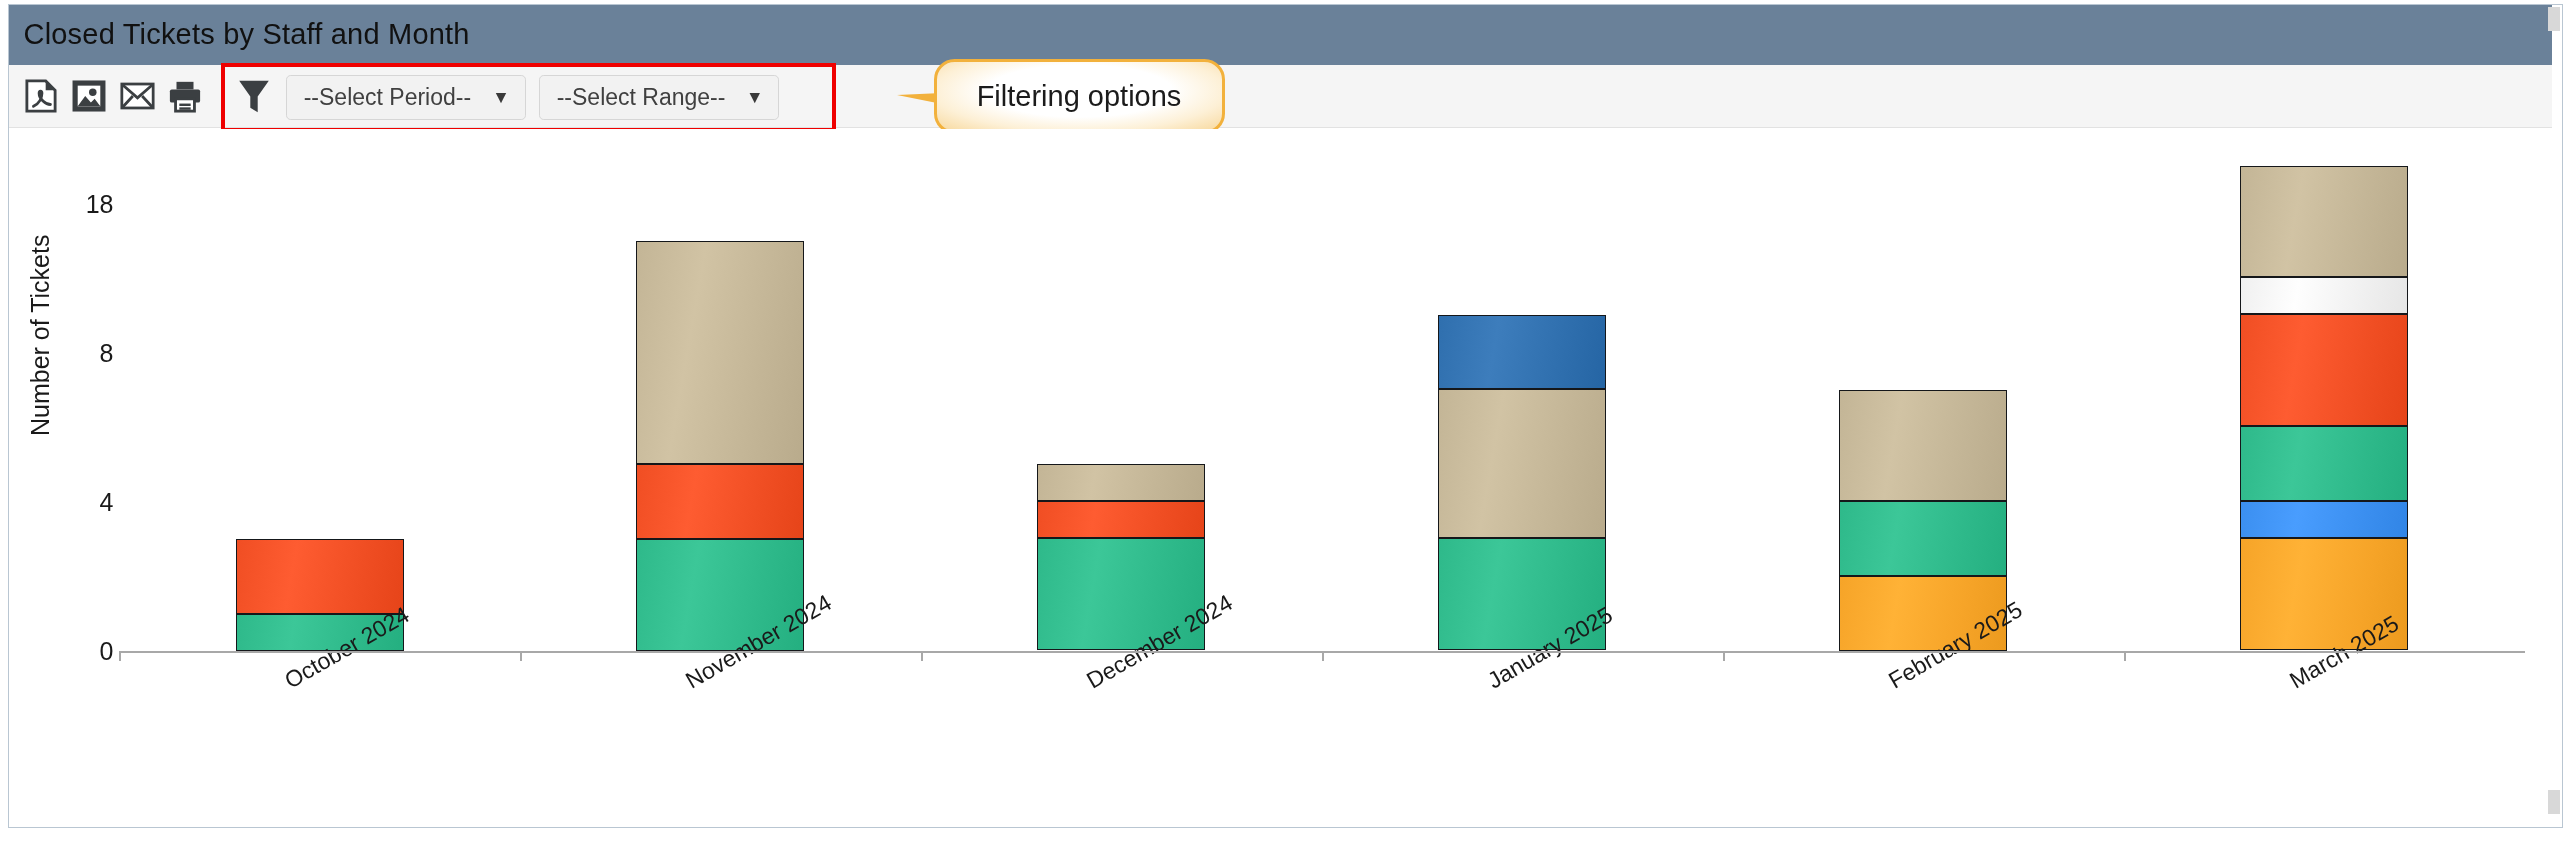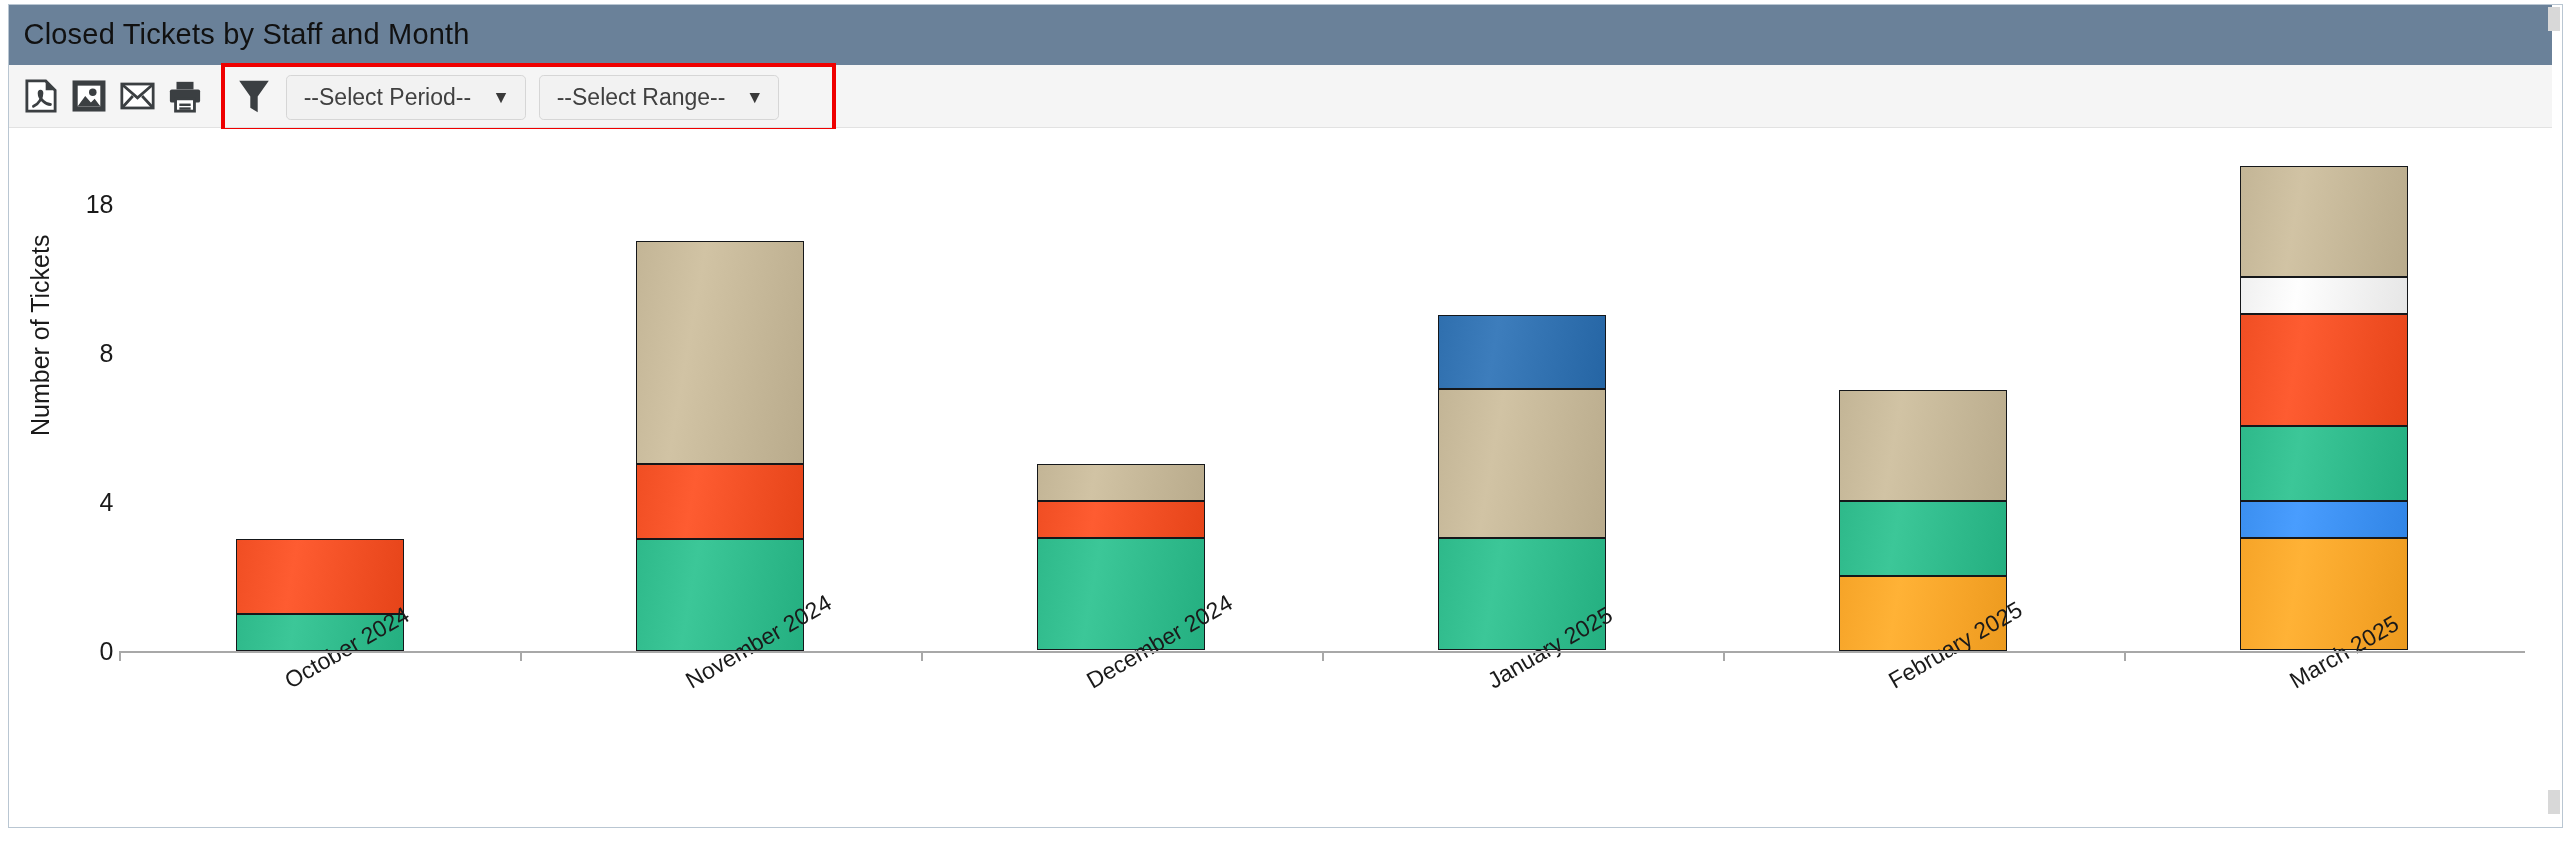--- a/index.html
+++ b/index.html
@@ -284,20 +284,24 @@
         <span>--Select Period--</span>
         <span class="caret">▼</span>
       </div>
 
       <div class="select">
         <span>--Select Range--</span>
         <span class="caret">▼</span>
       </div>
     </div>
 
+    <div class="callout">
+      <div class="tail"></div>
+      <div class="bubble">Filtering options</div>
+    </div>
 
     <div class="chart-area">
       <div class="plot" id="plot">
         <div class="ylabel">Number of Tickets</div>
         <div class="ytick-wrap" id="yticks">
             <div class="ytick" style="top: 522px;">0</div>
             <div class="ytick" style="top: 373px;">4</div>
             <div class="ytick" style="top: 224px;">8</div>
             <div class="ytick" style="top: 75px;">18</div>
           </div>

